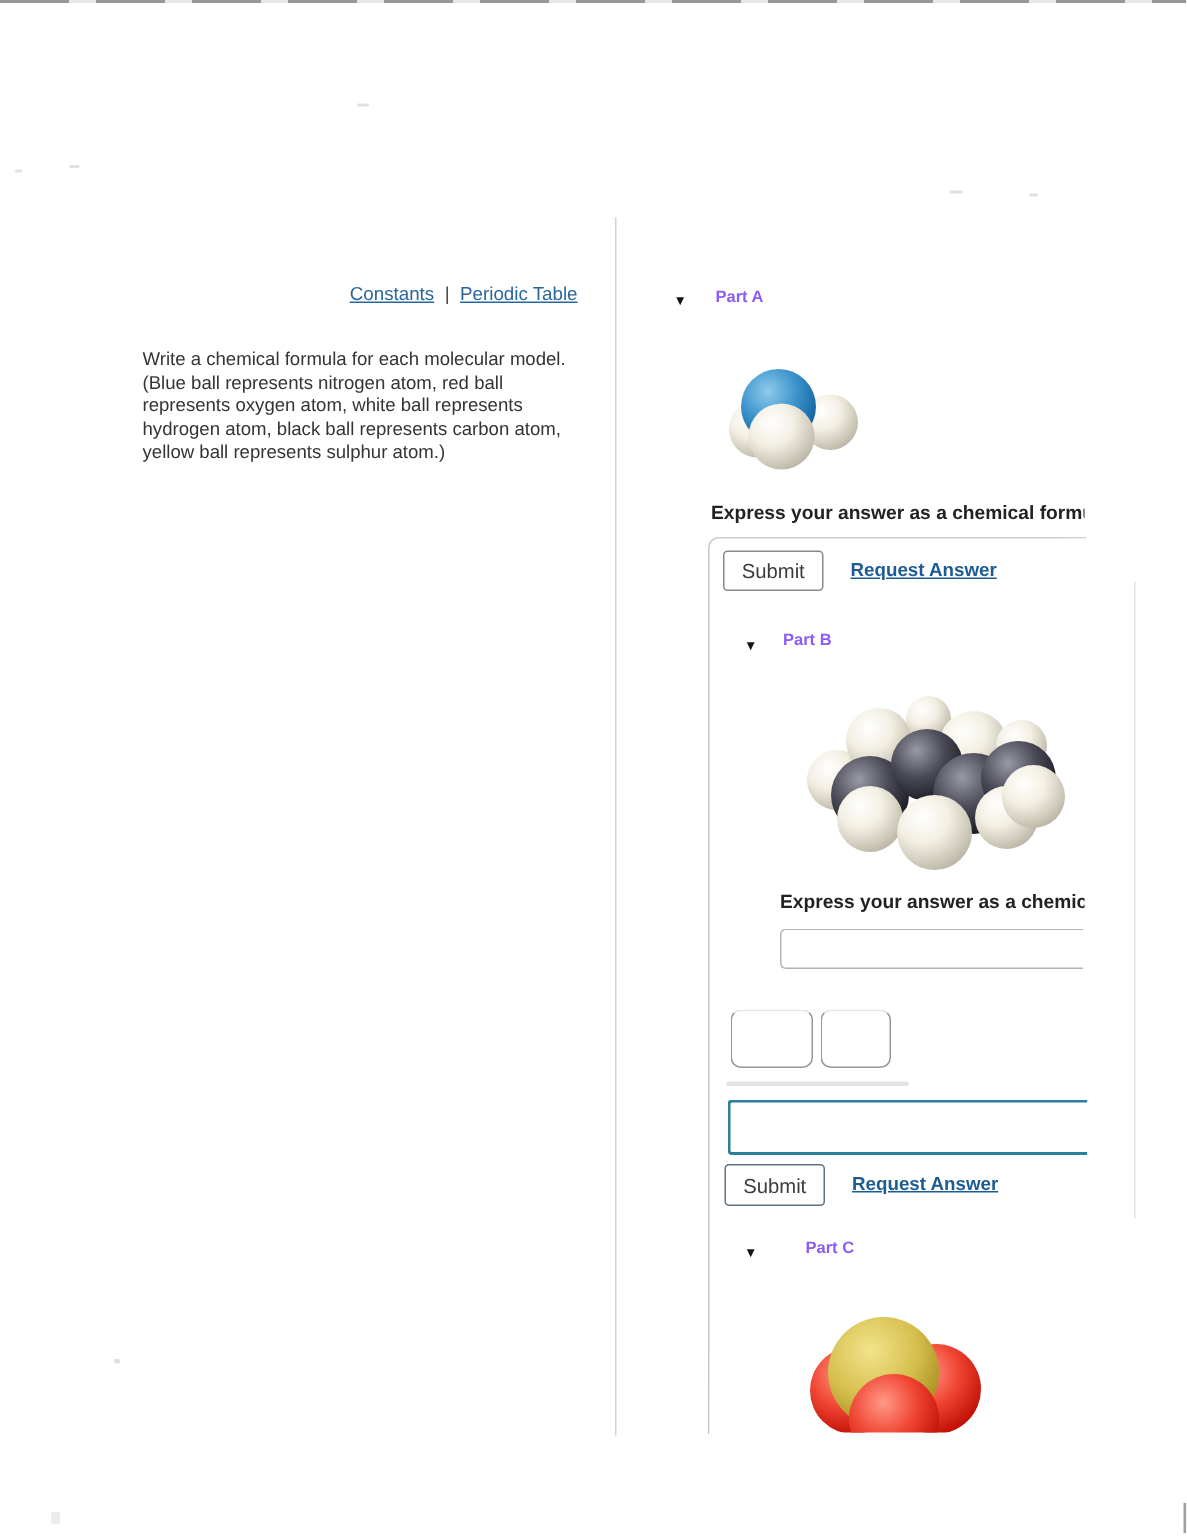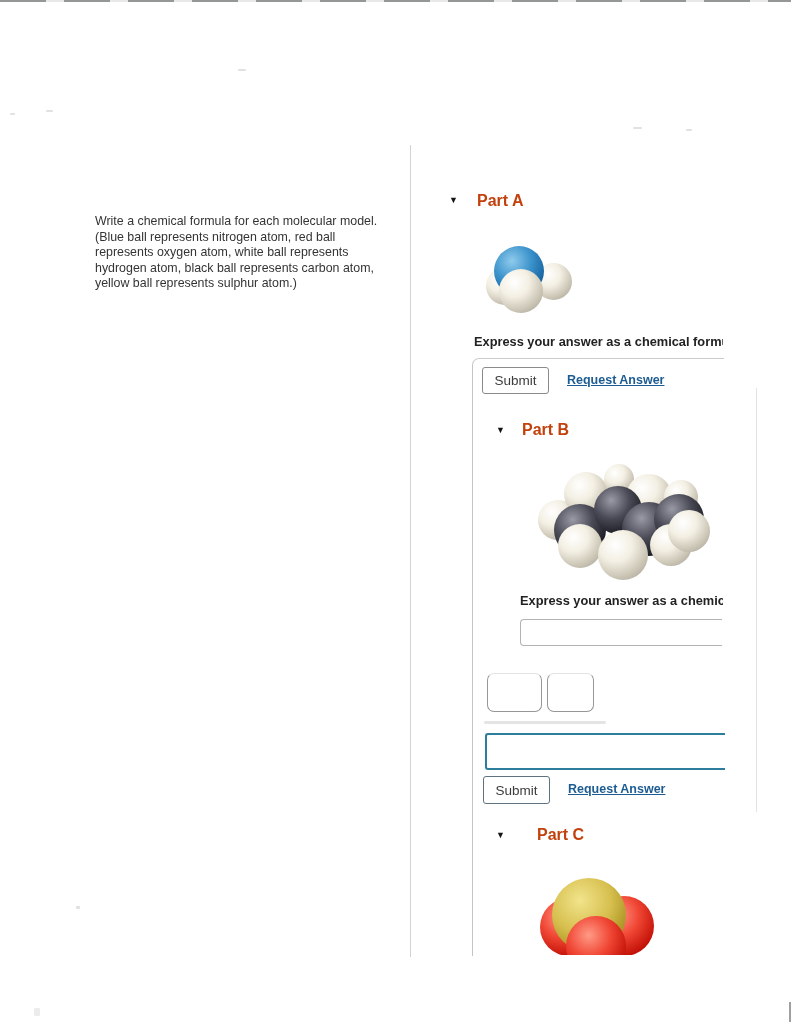--- a/index.html
+++ b/index.html
@@ -10,25 +10,25 @@
     background:repeating-linear-gradient(90deg,rgba(60,66,62,.55) 0 46px,rgba(60,66,62,.12) 46px 64px);}
   .speck{position:absolute;background:#c9c9c9;opacity:.55;border-radius:1px;}
   .vline-faint{position:absolute;left:756px;top:388px;width:1px;height:424px;background:#e2e2e2;}
   .edge-sliver{position:absolute;left:789px;top:1002px;width:2px;height:20px;background:#5d635e;opacity:.6;}
   .divider{position:absolute;left:410px;top:145px;width:1px;height:812px;background:#d3d3d3;}
 
   
   .links-row{position:absolute;left:95px;top:189px;width:290px;text-align:right;font-size:12.5px;}
   .links-row a{color:#2a6699;text-decoration:underline;cursor:pointer;}
   .links-row .sep{color:#444;margin:0 7px;text-decoration:none;}
-  .prompt{position:absolute;left:95px;top:214px;width:302px;font-size:12.4px;line-height:15.6px;color:#343434;}
+  .prompt{position:absolute;left:95px;top:232px;width:302px;font-size:12.4px;line-height:15.6px;color:#343434;}
 
   
   .tri{position:absolute;font-size:9px;color:#141414;cursor:pointer;}
-  .part-label{position:absolute;font-size:16px;font-weight:bold;color:#c2410c;}
+  .part-label{position:absolute;font-size:11px;font-weight:bold;color:#8b5cf6;}
 
   
   .express{position:absolute;font-size:12.8px;font-weight:bold;color:#222;
            white-space:nowrap;overflow:hidden;}
   .expressA{left:474px;top:334px;width:249px;}
   .expressB{left:520px;top:593px;width:203px;text-align:center;}
 
   
   .panel{position:absolute;left:472px;top:358px;width:251px;height:597px;
          border-top:1px solid #cccccc;border-left:1px solid #c4c4c4;border-top-left-radius:7px;}
@@ -77,20 +77,23 @@
   <div class="speck" style="left:238px;top:69px;width:8px;height:2px;"></div>
   <div class="speck" style="left:10px;top:113px;width:5px;height:2px;"></div>
   <div class="speck" style="left:46px;top:110px;width:7px;height:2px;"></div>
   <div class="speck" style="left:633px;top:127px;width:9px;height:2px;"></div>
   <div class="speck" style="left:686px;top:129px;width:6px;height:2px;"></div>
   <div class="speck" style="left:76px;top:906px;width:4px;height:3px;"></div>
   <div class="speck" style="left:34px;top:1008px;width:6px;height:8px;opacity:.35;"></div>
 
   <div class="divider"></div>
 
+  <div class="links-row">
+    <a>Constants</a><span class="sep">|</span><a>Periodic Table</a>
+  </div>
   <div class="prompt">Write a chemical formula for each molecular model. (Blue ball represents nitrogen atom, red ball represents oxygen atom, white ball represents hydrogen atom, black ball represents carbon atom, yellow ball represents sulphur atom.)</div>
 
   <span class="tri" style="left:449px;top:195px;">▼</span>
   <span class="part-label" style="left:477px;top:192px;">Part A</span>
 
   <div class="mol molA">
     <i class="sp sp-w" style="left:1px;top:23px;width:38px;height:38px;"></i>
     <i class="sp sp-w" style="left:50px;top:19px;width:37px;height:37px;"></i>
     <i class="sp sp-b" style="left:9px;top:2px;width:50px;height:50px;"></i>
     <i class="sp sp-w" style="left:14px;top:25px;width:44px;height:44px;"></i>

